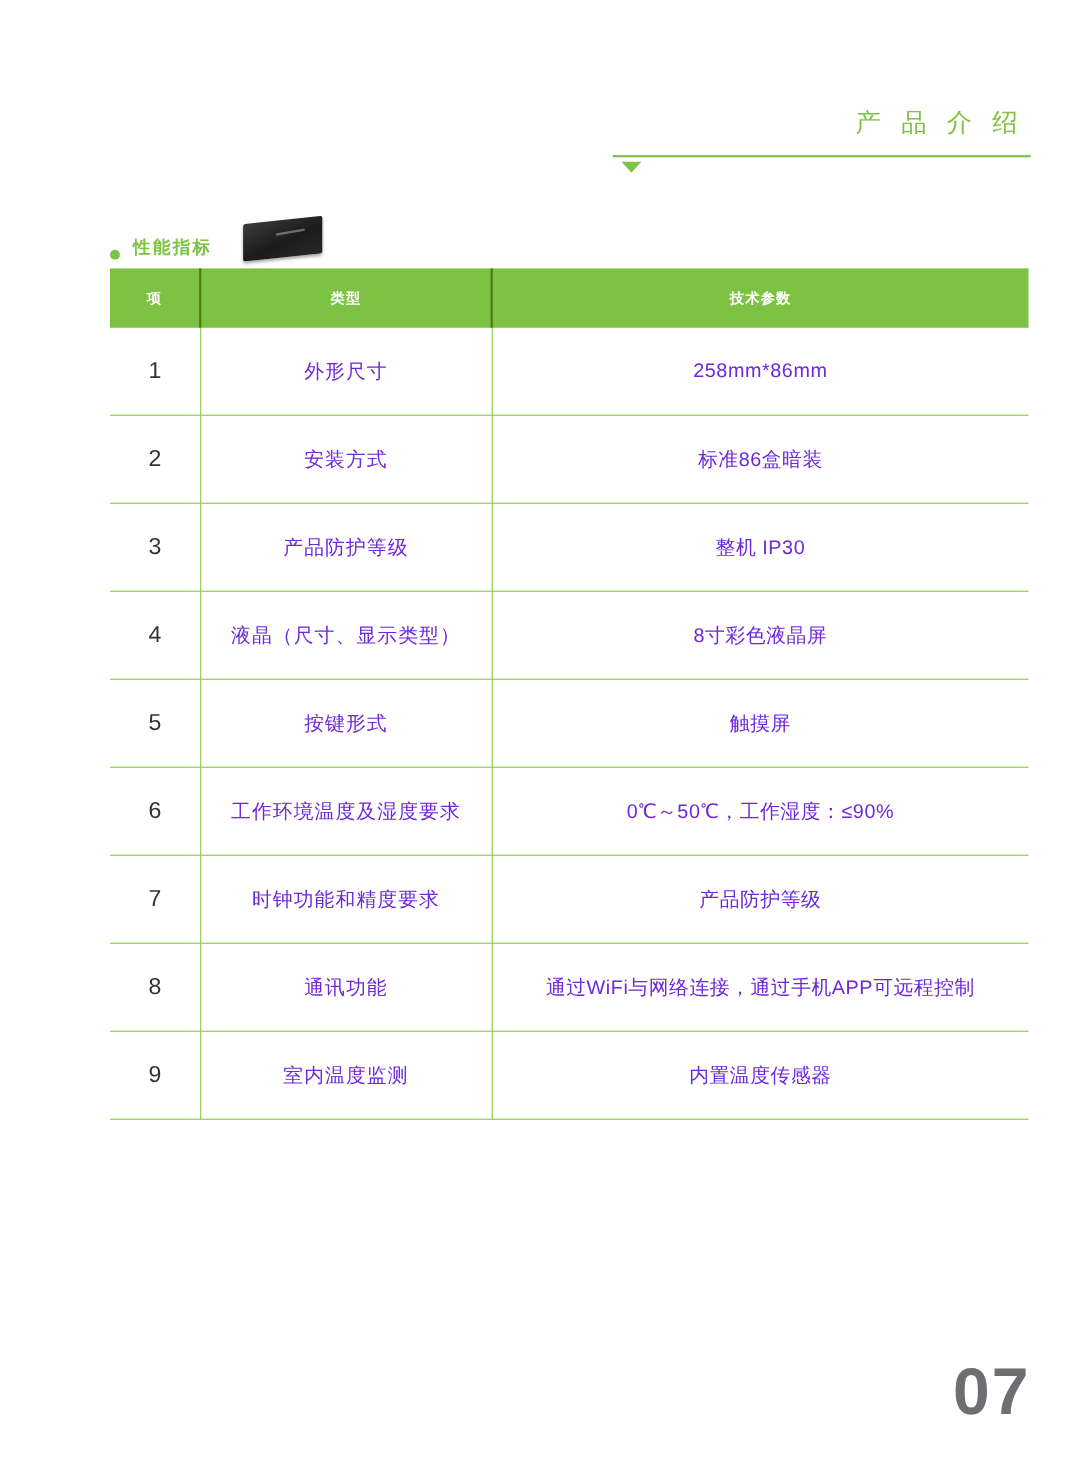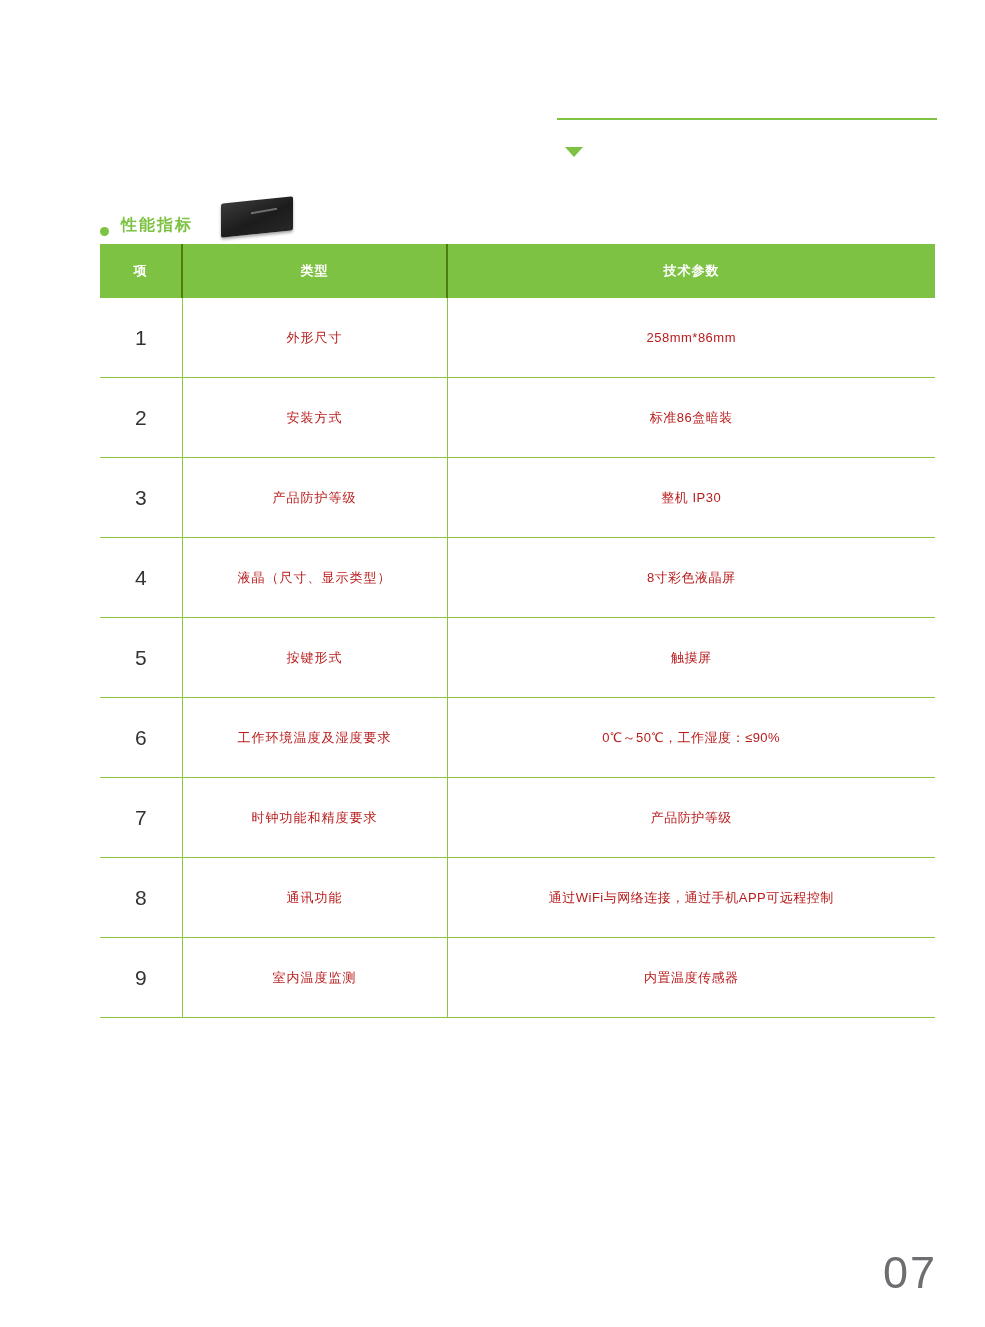--- a/index.html
+++ b/index.html
@@ -121,22 +121,22 @@
   }
   .spec-table thead th.sep {
     border-left: 2px solid #4d7c0f;
   }
 
   .spec-table tbody td {
     height: 77px;
     vertical-align: middle;
     text-align: center;
     border-bottom: 1px solid #8cc63f;
-    font-size: 13px;
-    color: #b91c1c;
+    font-size: 18px;
+    color: #6d28d9;
   }
   .spec-table tbody td.idx {
     font-size: 21px;
     color: #333;
     font-weight: 400;
     border-right: 1px solid #8cc63f;
   }
   .spec-table tbody td.type {
     border-right: 1px solid #8cc63f;
     letter-spacing: 1px;
@@ -146,31 +146,32 @@
   }
   .spec-table tbody tr:last-child td {
     border-bottom: 1px solid #8cc63f;
   }
 
   
   .page-number {
     position: absolute;
     right: 48px;
     bottom: 32px;
-    font-size: 45px;
+    font-size: 60px;
     color: #6d6e71;
-    font-weight: 400;
+    font-weight: 700;
     letter-spacing: 2px;
     line-height: 1;
   }
 </style>
 </head>
 <body>
 
 <div class="page-header">
+  <div class="header-title">产 品 介 绍</div>
   <div class="header-rule"></div>
   <div class="header-caret"></div>
 </div>
 
 <div class="section-title-row">
   <span class="bullet-dot"></span>
   <span class="section-title">性能指标</span>
   <span class="device-thumb">
     <span class="body"></span>
     <span class="glint"></span>

